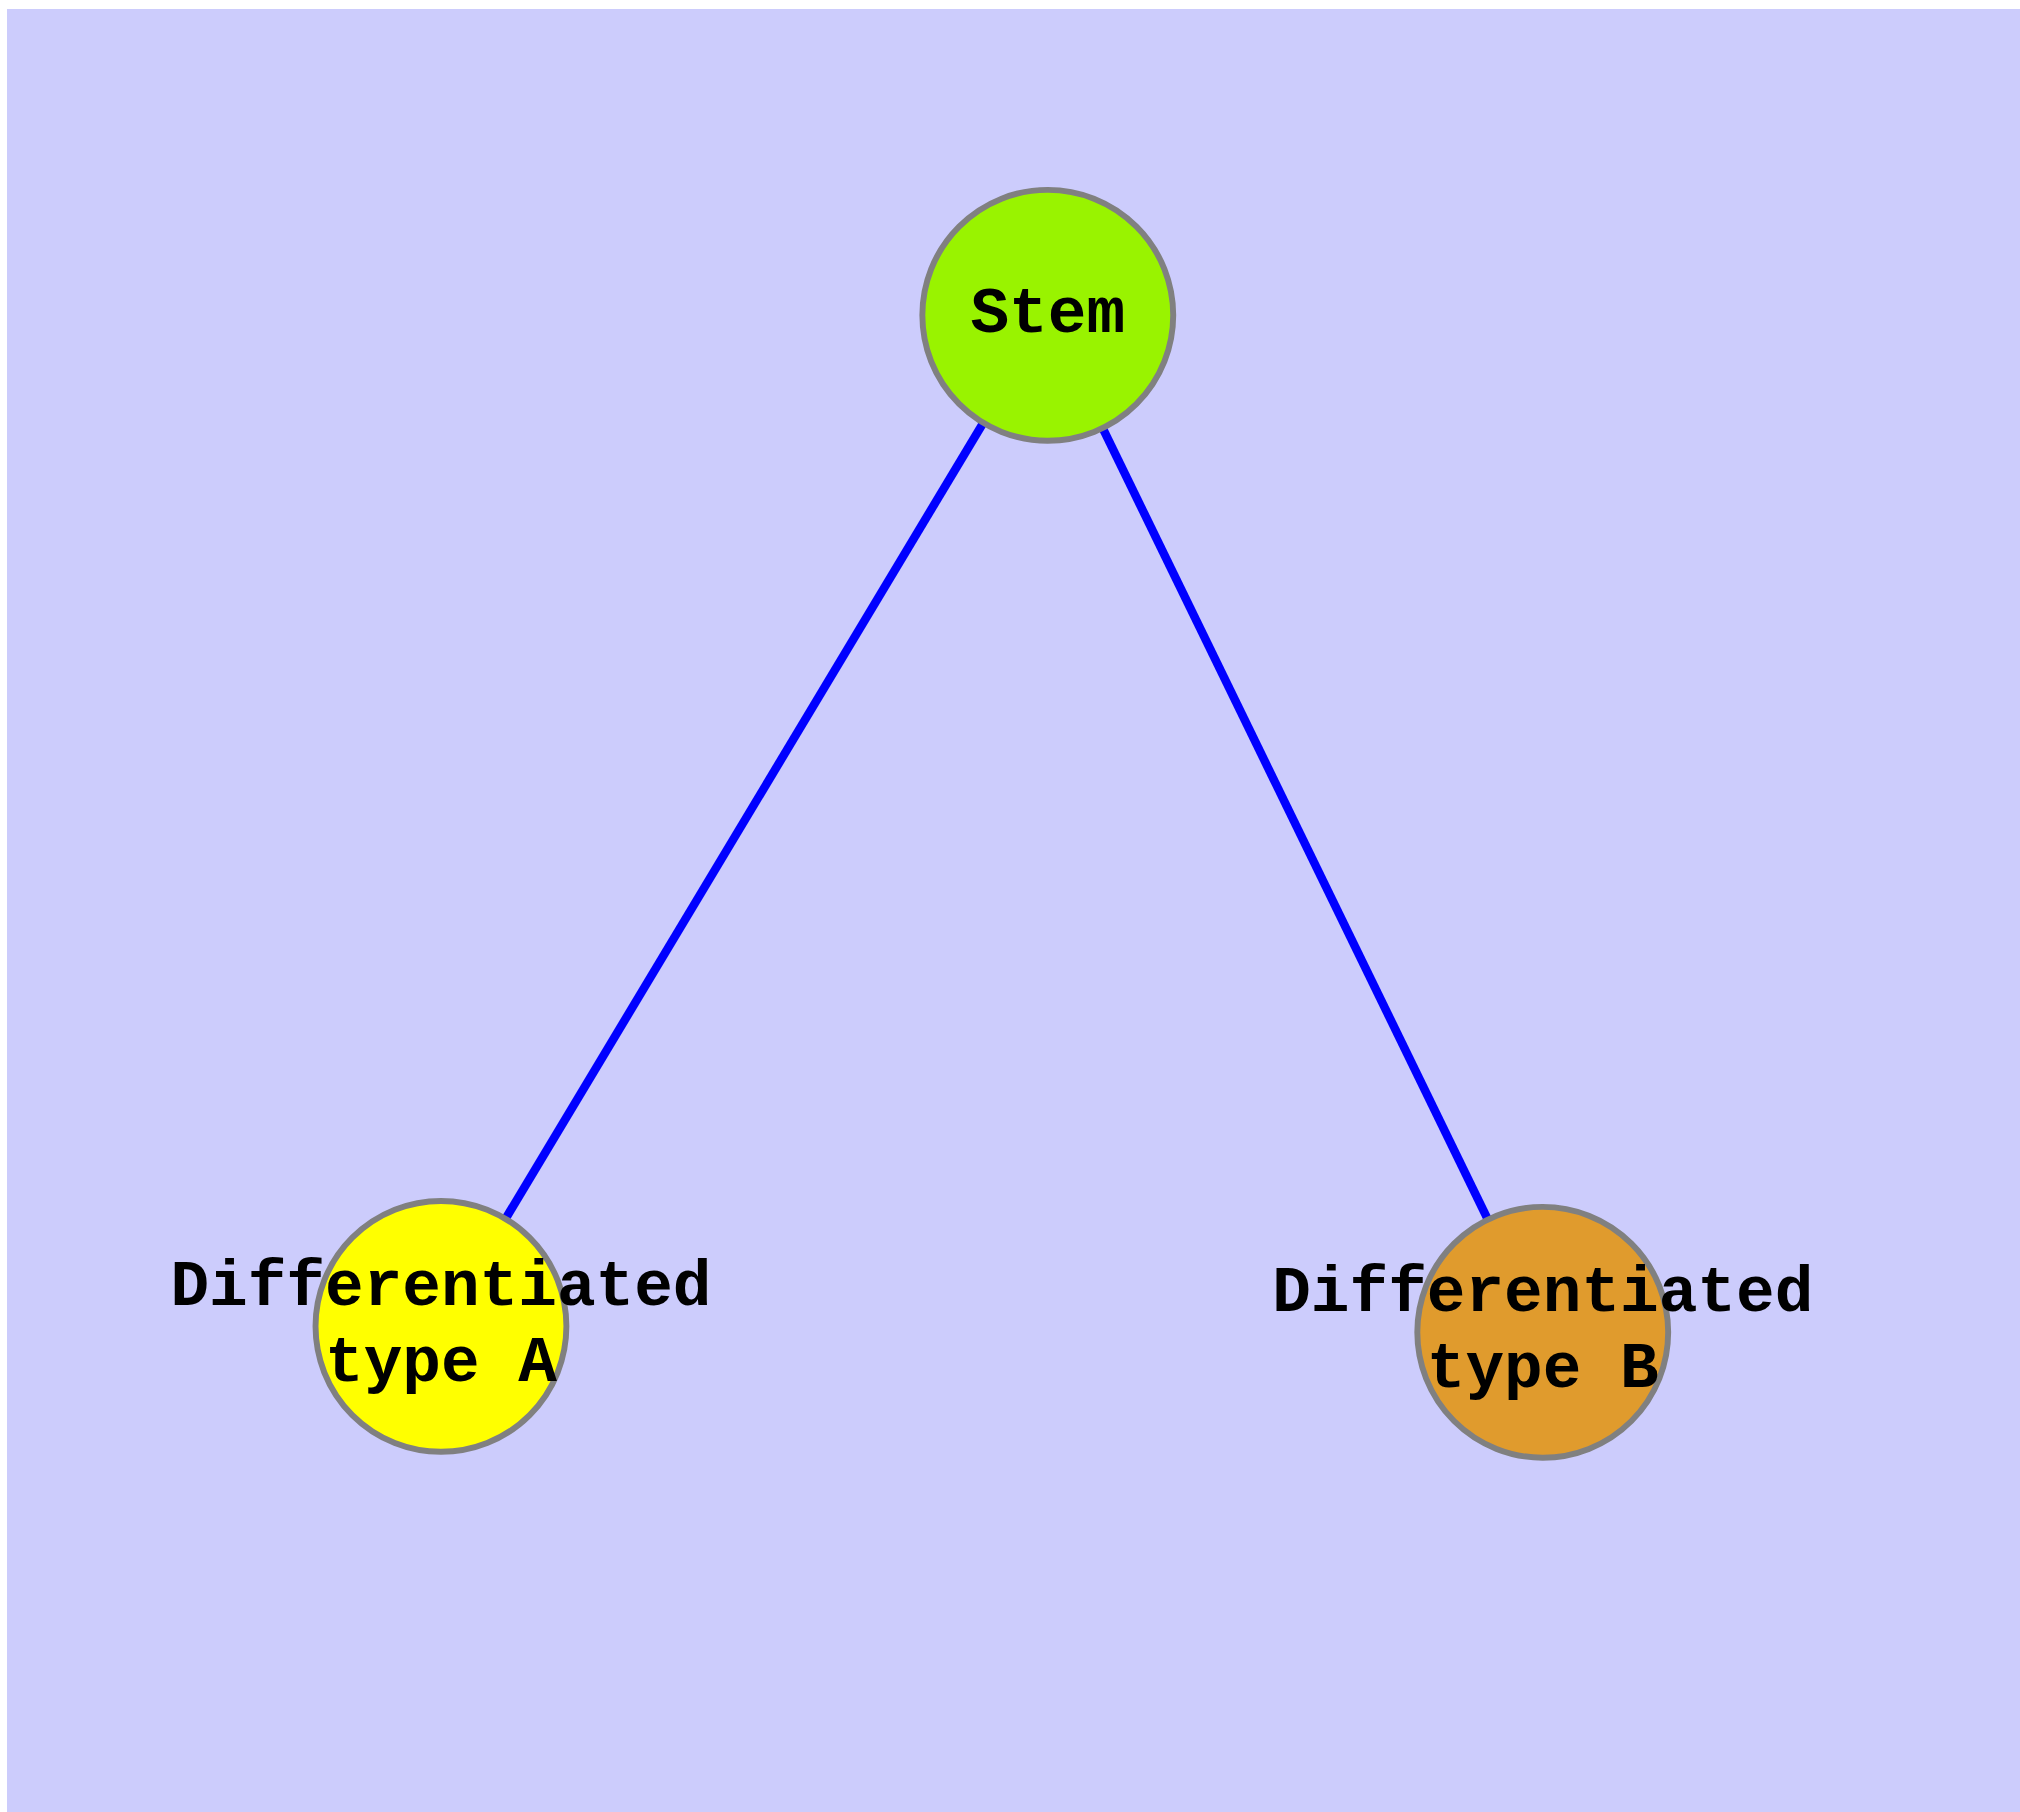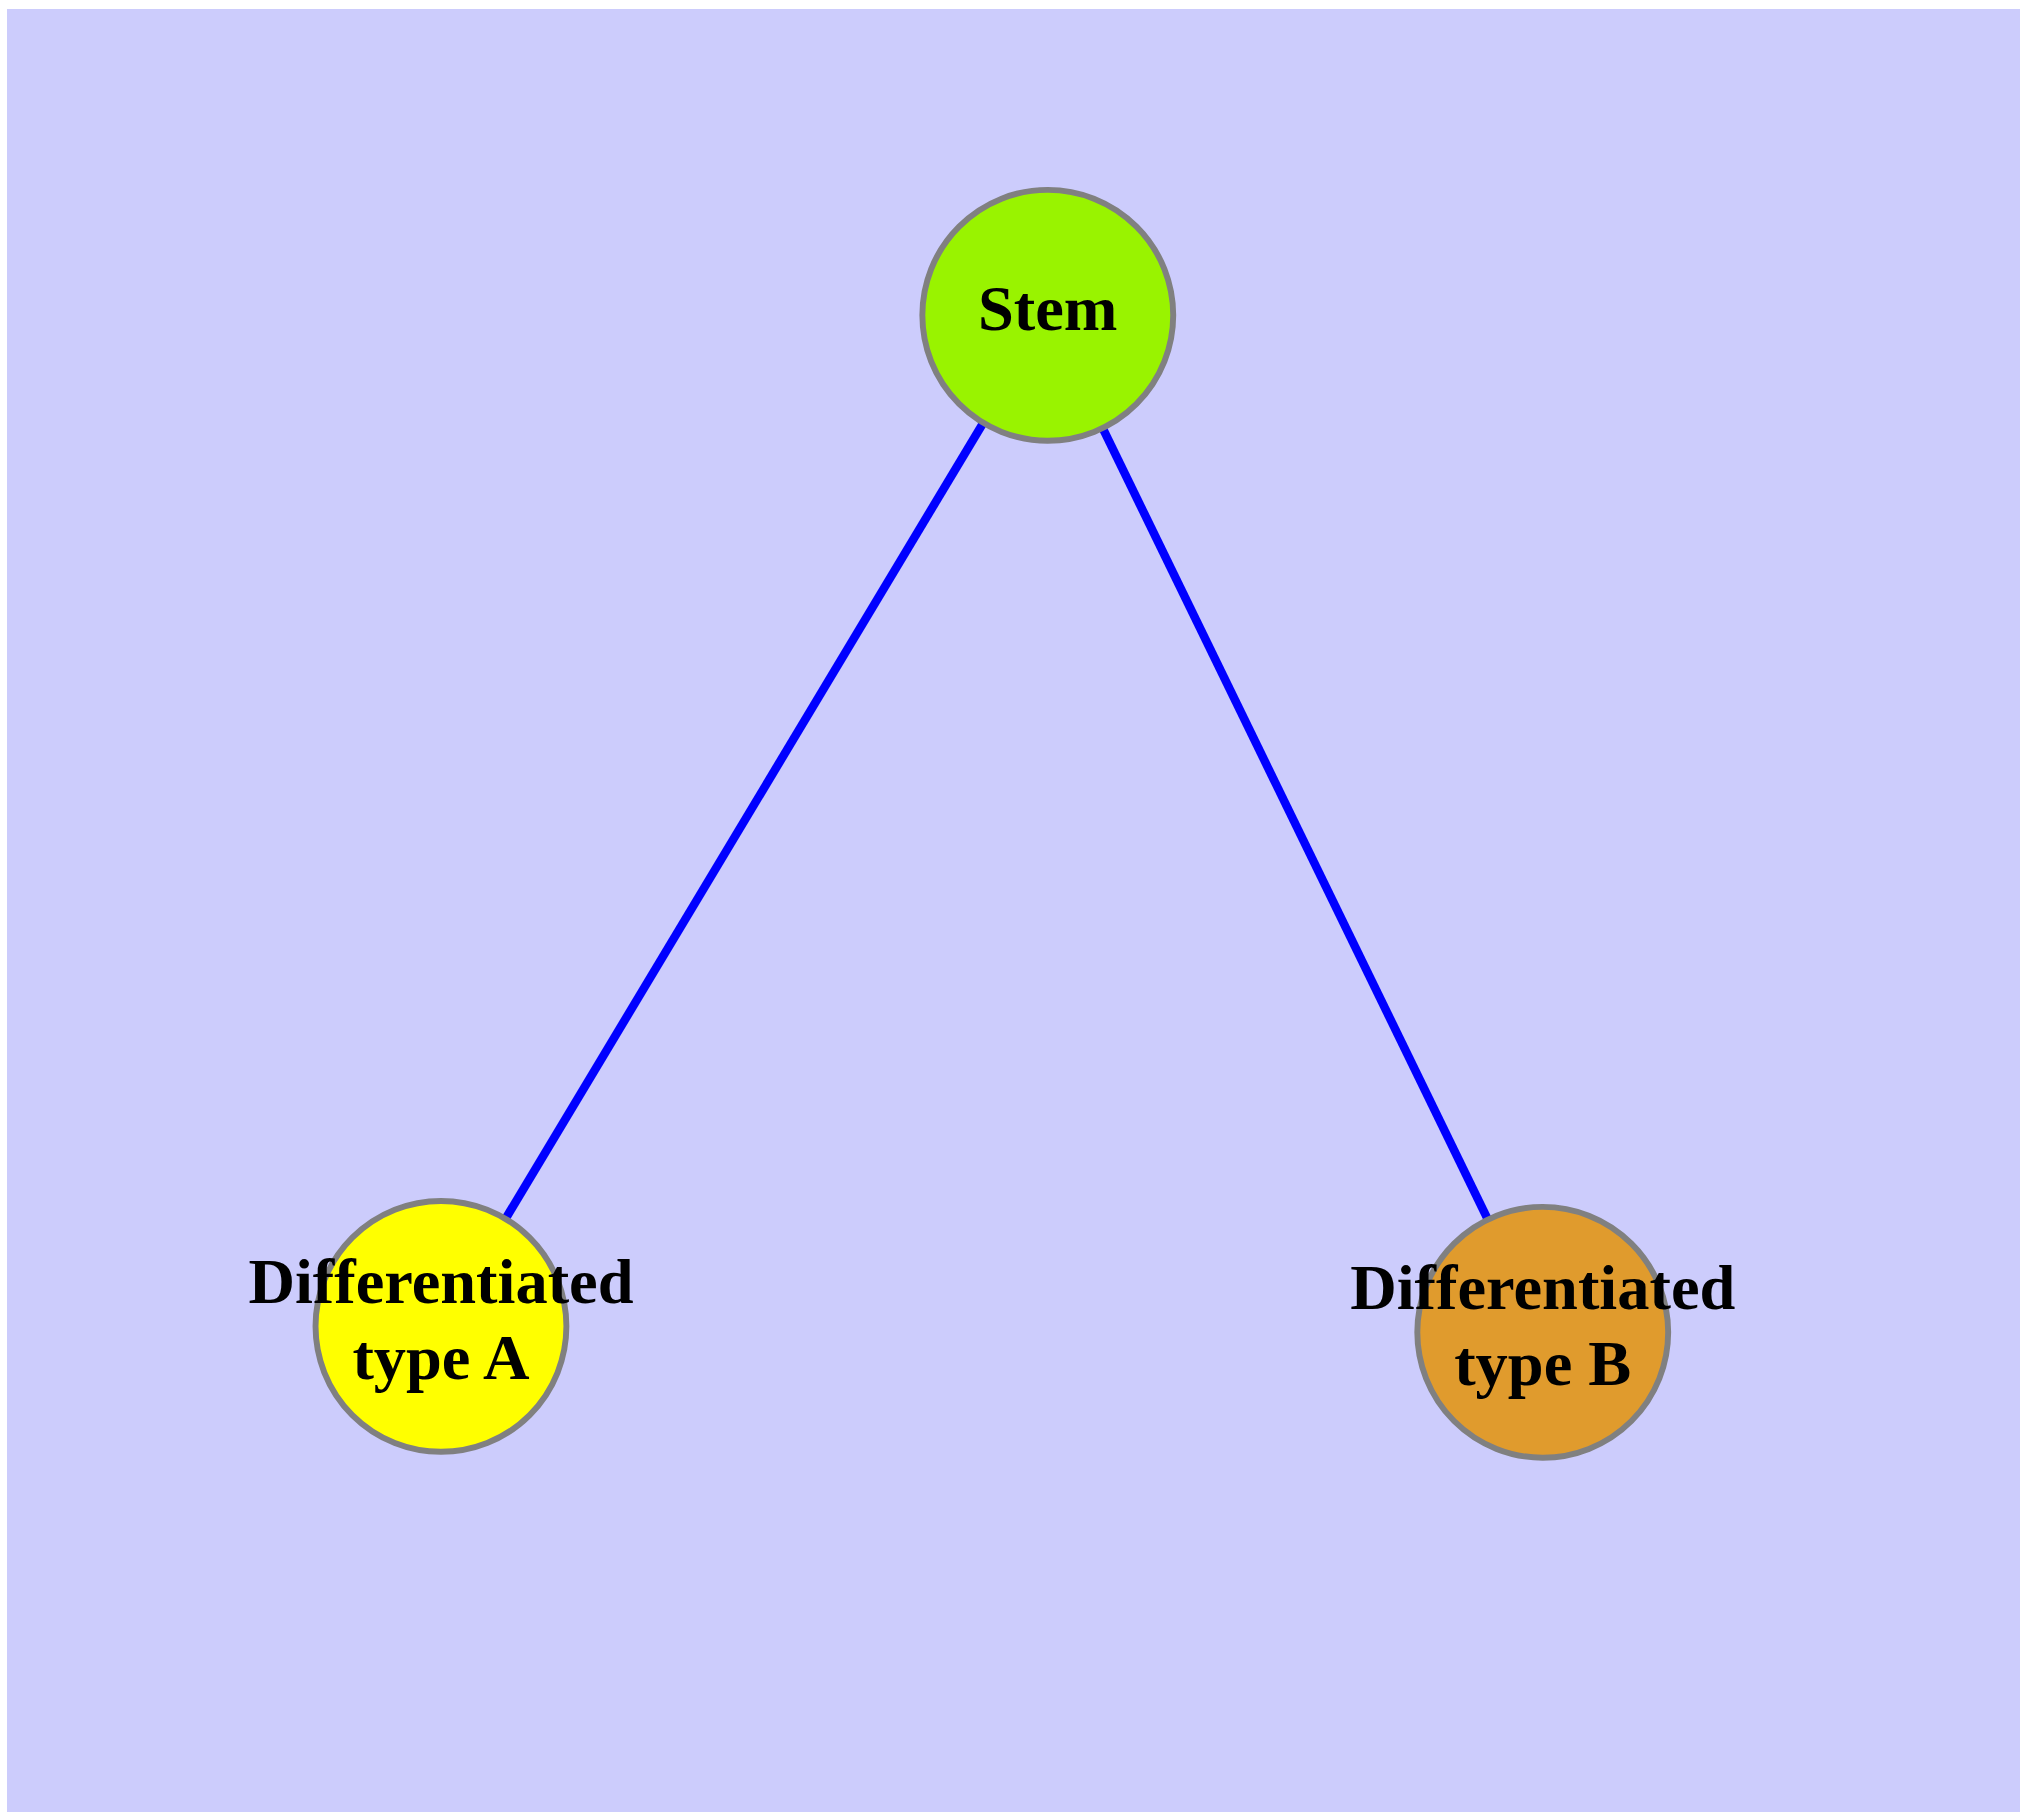--- a/index.html
+++ b/index.html
@@ -6,21 +6,21 @@
     margin: 0;
     padding: 0;
     background: #ffffff;
   }
   #canvas {
     position: relative;
     width: 2021px;
     height: 1812px;
     overflow: hidden;
     background: #ffffff;
-    font-family: Liberation Serif, serif;
+    font-family: Liberation Mono, monospace;
   }
   #plot-area {
     position: absolute;
     left: 6.8px;
     top: 8.5px;
     width: 2014px;
     height: 1804px;
     background: #ccccfc;
   }
   #graph-svg {

